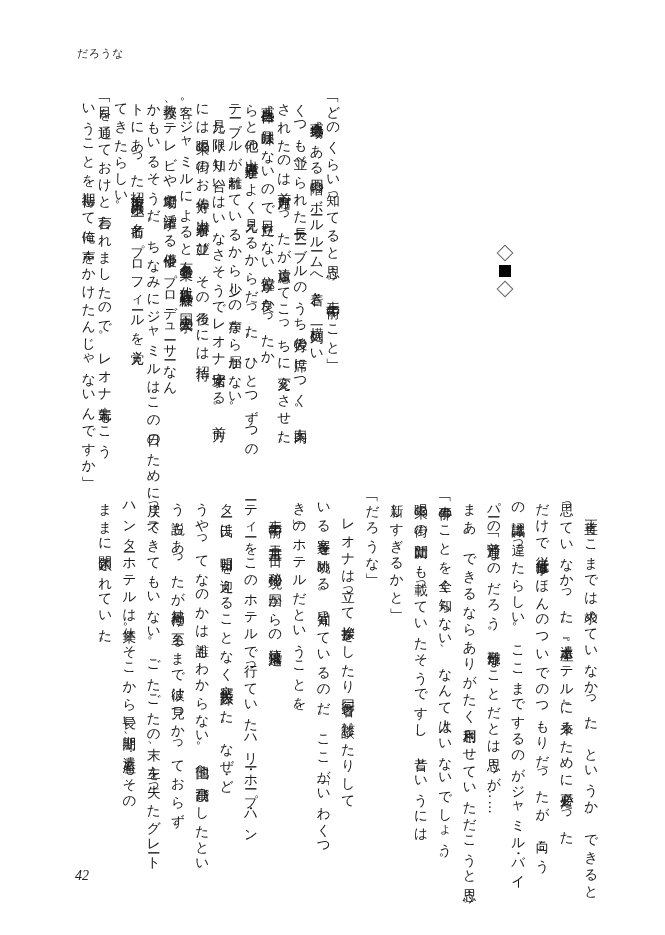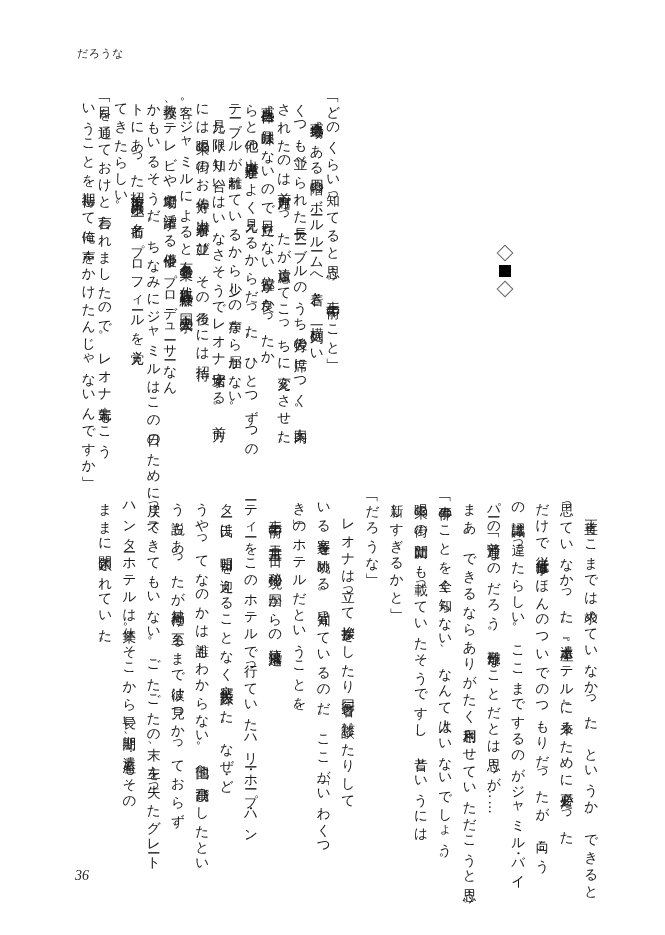--- a/index.html
+++ b/index.html
@@ -67,13 +67,13 @@
   <div class="col bottom" style="left: 268.1px;">　十三年前の十二月三十一日、秘境の国からの遠征帰還パ</div>
   <div class="col bottom" style="left: 243.8px;">ーティーをこのホテルで行っていたハリー・ホープ・ハン</div>
   <div class="col bottom" style="left: 219.5px;">ター氏は、明日を迎えることなく突然失踪した。なぜ・ど</div>
   <div class="col bottom" style="left: 195.2px;">うやってなのかは誰もわからない。他国へ高飛びしたとい</div>
   <div class="col bottom" style="left: 170.9px;">う説もあったが結局今に至るまで彼は見つかっておらず、</div>
   <div class="col bottom" style="left: 146.6px;">戻ってきてもいない。ごたごたの末、主を失ったグレート</div>
   <div class="col bottom" style="left: 122.3px;">ハンターホテルは休業。そこから長い期間、『遺産』もその</div>
   <div class="col bottom" style="left: 98px;">ままに閉鎖されていた。</div>
 </div>
 
-<div class="folio">36</div>
+<div class="folio">42</div>
 
 </body></html>

